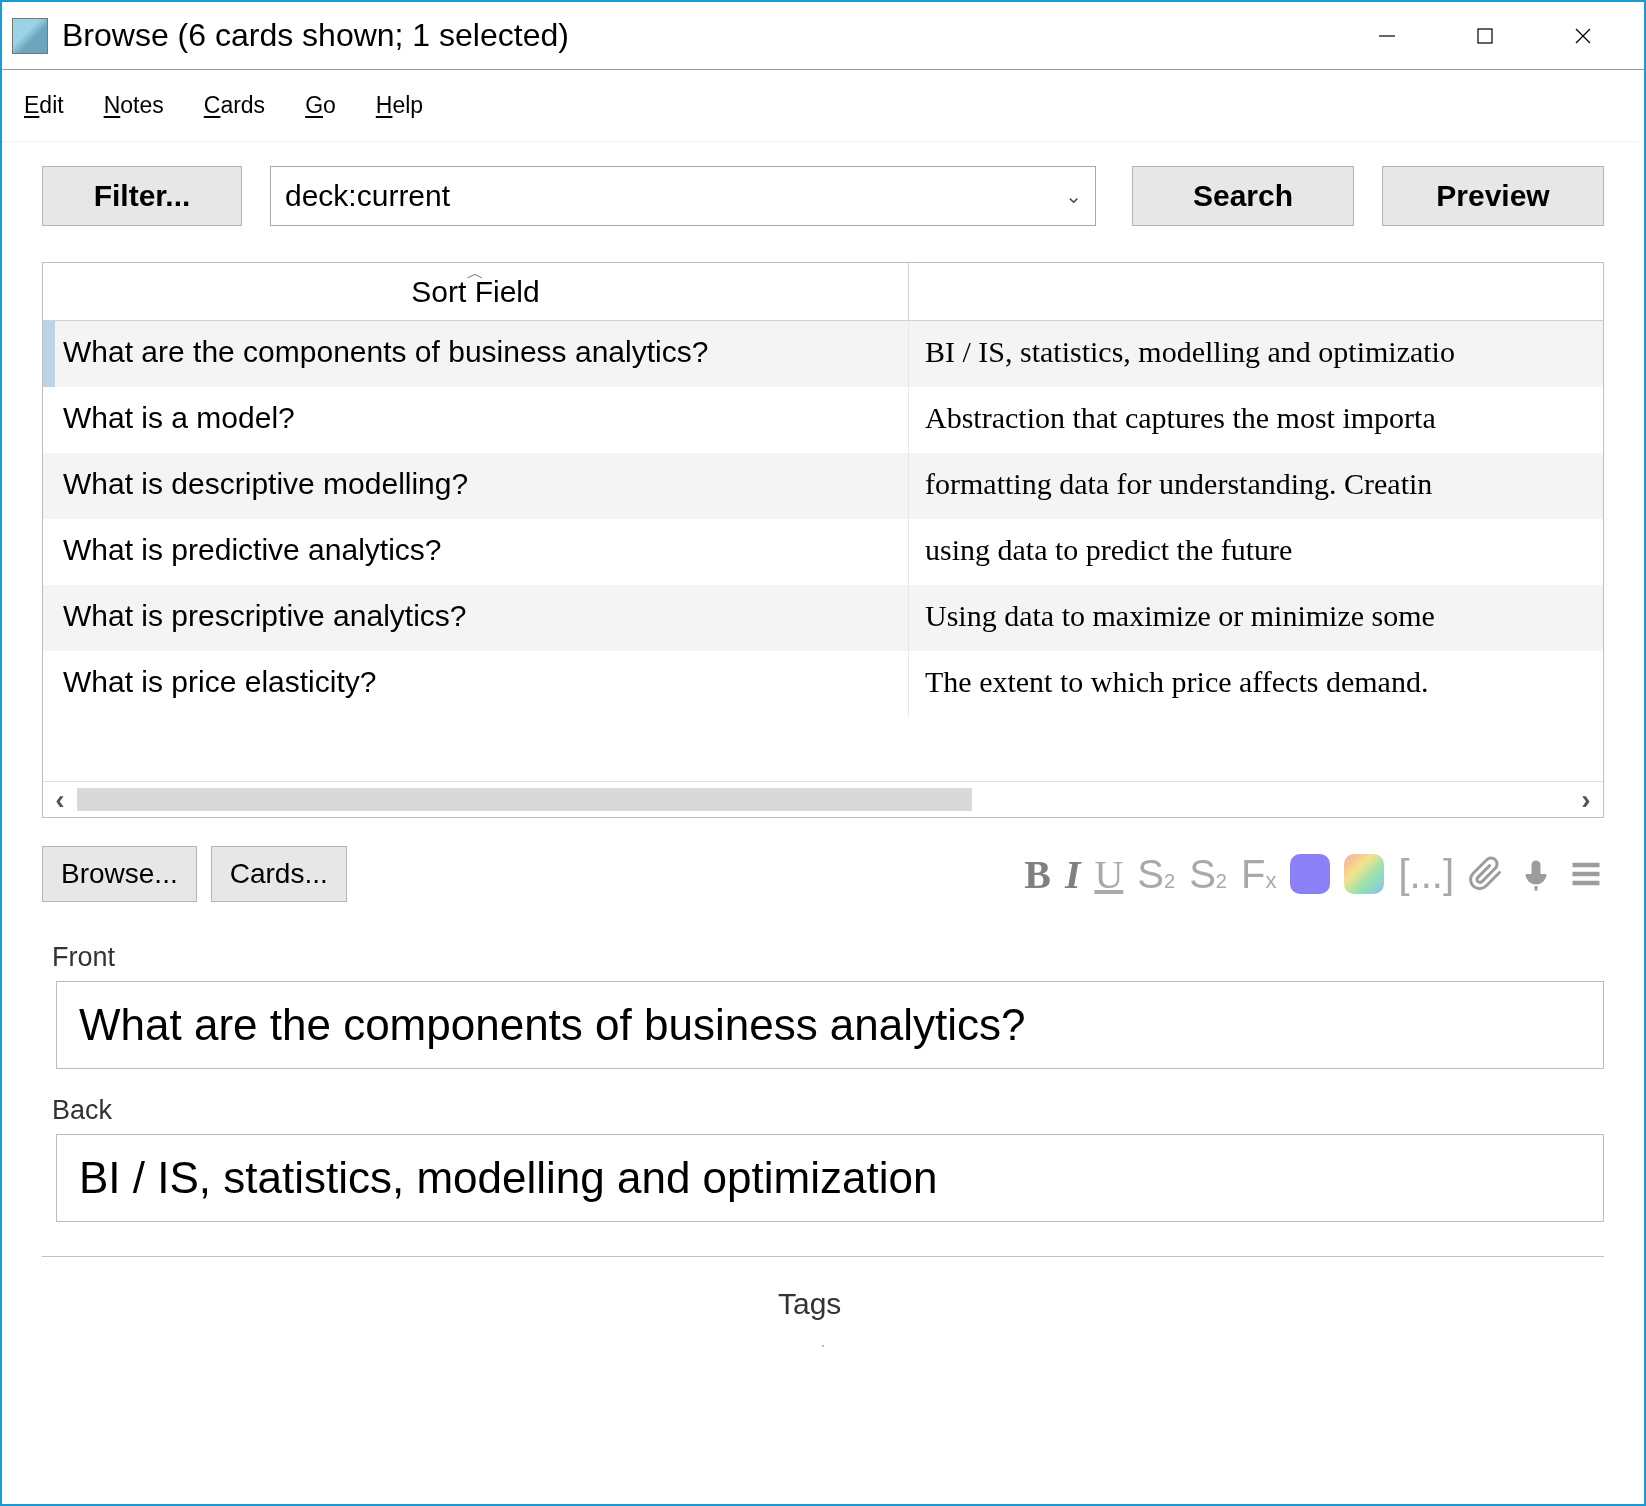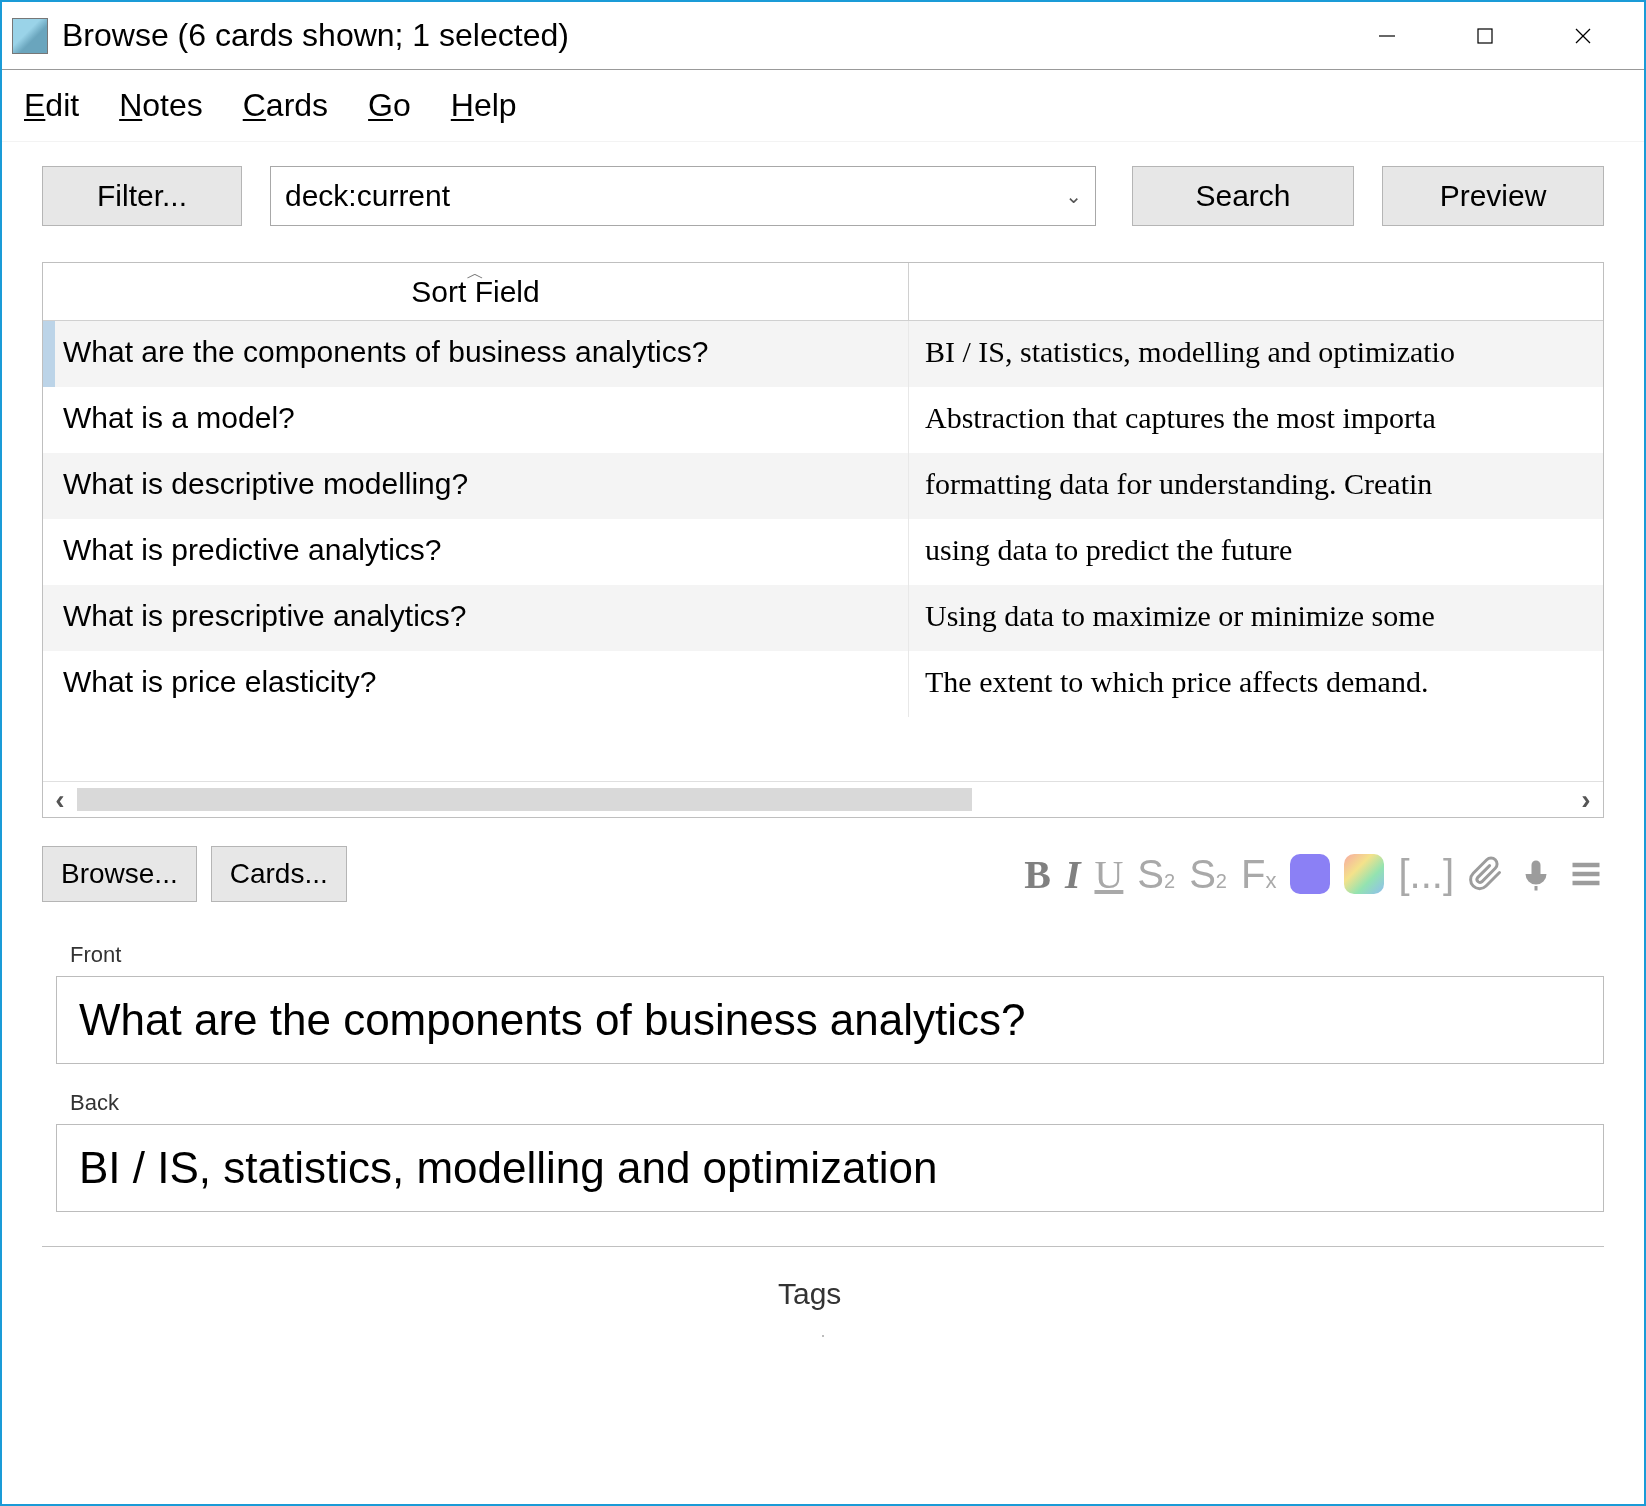--- a/index.html
+++ b/index.html
@@ -46,21 +46,21 @@
     font-size: 30px;
     color: #000;
   }
   .win-btn svg { width: 20px; height: 20px; stroke:#000; fill:none; stroke-width:1.2;}
   .menubar {
     display: flex;
     gap: 40px;
     align-items: center;
     height: 72px;
     padding: 0 22px;
-    font-size: 32px;
+    font-size: 23px;
     color: #000;
     background:#fff;
     border-bottom: 1px solid #f3f3f3;
   }
   .menubar .menu-item { cursor:default; }
   .menubar .ul { text-decoration: underline; text-underline-offset: 3px; text-decoration-thickness:1.5px;}
   .content {
     padding: 24px 40px 0 40px;
   }
   .search-row {
@@ -72,20 +72,21 @@
   .btn {
     background: #e7e7e7;
     border: 1px solid #b5b5b5;
     height: 60px;
     display:flex;
     align-items:center;
     justify-content:center;
     font-size: 30px;
     color:#000;
     padding: 0 18px;
+    font-weight: bold;
   }
   .btn.filter { width: 200px; }
   .btn.search { width: 222px; }
   .btn.preview { width: 222px; }
   .search-input-wrap {
     flex:1;
     position:relative;
     margin-right: 8px;
   }
   .search-input {
@@ -222,24 +223,24 @@
   .fmt-fx { font-size:38px; color:#a9a9a9;}
   .fmt-fx sub{font-size:22px;}
   .swatch-blue, .swatch-rainbow {
     width:40px; height:40px; border-radius:10px;
   }
   .swatch-blue{ background:#8b80f5; }
   .swatch-rainbow{ background: linear-gradient(135deg,#f7aaa2,#f4e28b 35%,#93e3b1 65%,#8fbdf0); }
   .fmt-cloze { font-size:38px; color:#a9a9a9;}
   .fmt-clip svg, .fmt-mic svg, .fmt-menu svg { width:36px; height:36px; fill:#9c9c9c; }
   .field-label {
-    font-size:22px;
+    font-size:27px;
     color:#333;
     margin-bottom:8px;
-    margin-left: 28px;
+    margin-left: 10px;
   }
   .field-box {
     border:1px solid #bcbcbc;
     padding: 18px 22px;
     font-size:44px;
     color:#000;
     background:#fff;
     margin-bottom: 26px;
     margin-left: 14px;
     margin-right: 0;

